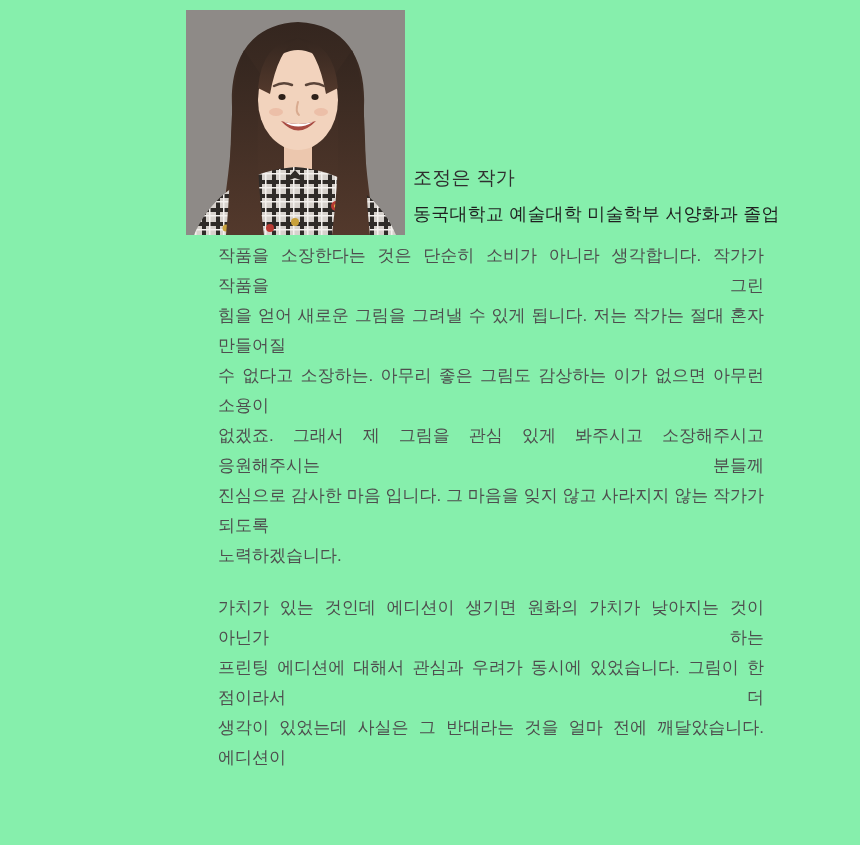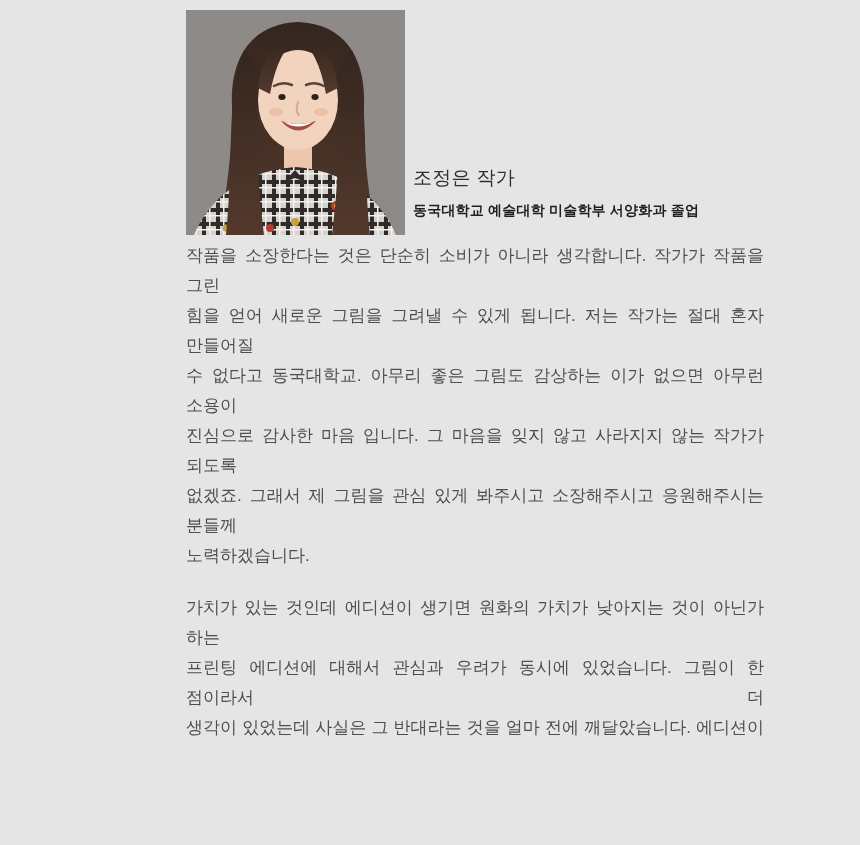--- a/index.html
+++ b/index.html
@@ -1,34 +1,34 @@
 <!DOCTYPE html>
 <html><head>
 <meta charset="utf-8">
 <style>
   html,body { margin:0; padding:0; background:#ffffff; }
   .page {
-    position:relative; width:860px; height:845px; background:#e5e5e5;
+    position:relative; width:860px; height:845px; background:#86efac;
     font-family:"Liberation Sans","DejaVu Sans",sans-serif; overflow:hidden;
   }
   .photo { position:absolute; left:186px; top:10px; width:219px; height:225px; }
   .photo svg { display:block; width:100%; height:100%; }
   .name {
     position:absolute; left:413px; top:165px;
     font-size:19px; color:#2f2f2f; letter-spacing:0.3px;
   }
   .education {
     position:absolute; left:413px; top:202px;
-    font-size:14px; font-weight:bold; color:#1f1f1f; letter-spacing:0.2px;
+    font-size:18px; font-weight:normal; color:#1f1f1f; letter-spacing:0.2px;
   }
   .bio {
     position:absolute; left:186px; top:241px; width:578px;
     font-size:17px; line-height:30px; color:#4e4e4e; word-break:keep-all;
   }
-  .line { text-align:justify; text-align-last:justify; white-space:normal; }
+  .line { text-align:justify; text-align-last:justify; white-space:normal;margin-left:32px; }
   .line.last { text-align-last:left; }
   .block2 { margin-top:22px; }
 </style>
 </head>
 <body>
 
 <div class="page">
 
   <div class="photo">
     <svg viewBox="0 0 219 225" xmlns="http://www.w3.org/2000/svg">
@@ -91,23 +91,23 @@
     </svg>
   </div>
 
   <div class="name">조정은 작가</div>
   <div class="education">동국대학교 예술대학 미술학부 서양화과 졸업</div>
 
   <div class="bio">
     <div class="block">
       <div class="line">작품을 소장한다는 것은 단순히 소비가 아니라 생각합니다. 작가가 작품을 그린</div>
       <div class="line">힘을 얻어 새로운 그림을 그려낼 수 있게 됩니다. 저는 작가는 절대 혼자 만들어질</div>
-      <div class="line">수 없다고 동국대학교. 아무리 좋은 그림도 감상하는 이가 없으면 아무런 소용이</div>
+      <div class="line">수 없다고 소장하는. 아무리 좋은 그림도 감상하는 이가 없으면 아무런 소용이</div>
+      <div class="line">없겠죠. 그래서 제 그림을 관심 있게 봐주시고 소장해주시고 응원해주시는 분들께</div>
       <div class="line">진심으로 감사한 마음 입니다. 그 마음을 잊지 않고 사라지지 않는 작가가 되도록</div>
-      <div class="line">없겠죠. 그래서 제 그림을 관심 있게 봐주시고 소장해주시고 응원해주시는 분들께</div>
       <div class="line last">노력하겠습니다.</div>
     </div>
     <div class="block block2">
       <div class="line">가치가 있는 것인데 에디션이 생기면 원화의 가치가 낮아지는 것이 아닌가 하는</div>
       <div class="line">프린팅 에디션에 대해서 관심과 우려가 동시에 있었습니다. 그림이 한 점이라서 더</div>
       <div class="line">생각이 있었는데 사실은 그 반대라는 것을 얼마 전에 깨달았습니다. 에디션이</div>
 
     </div>
   </div>
 

